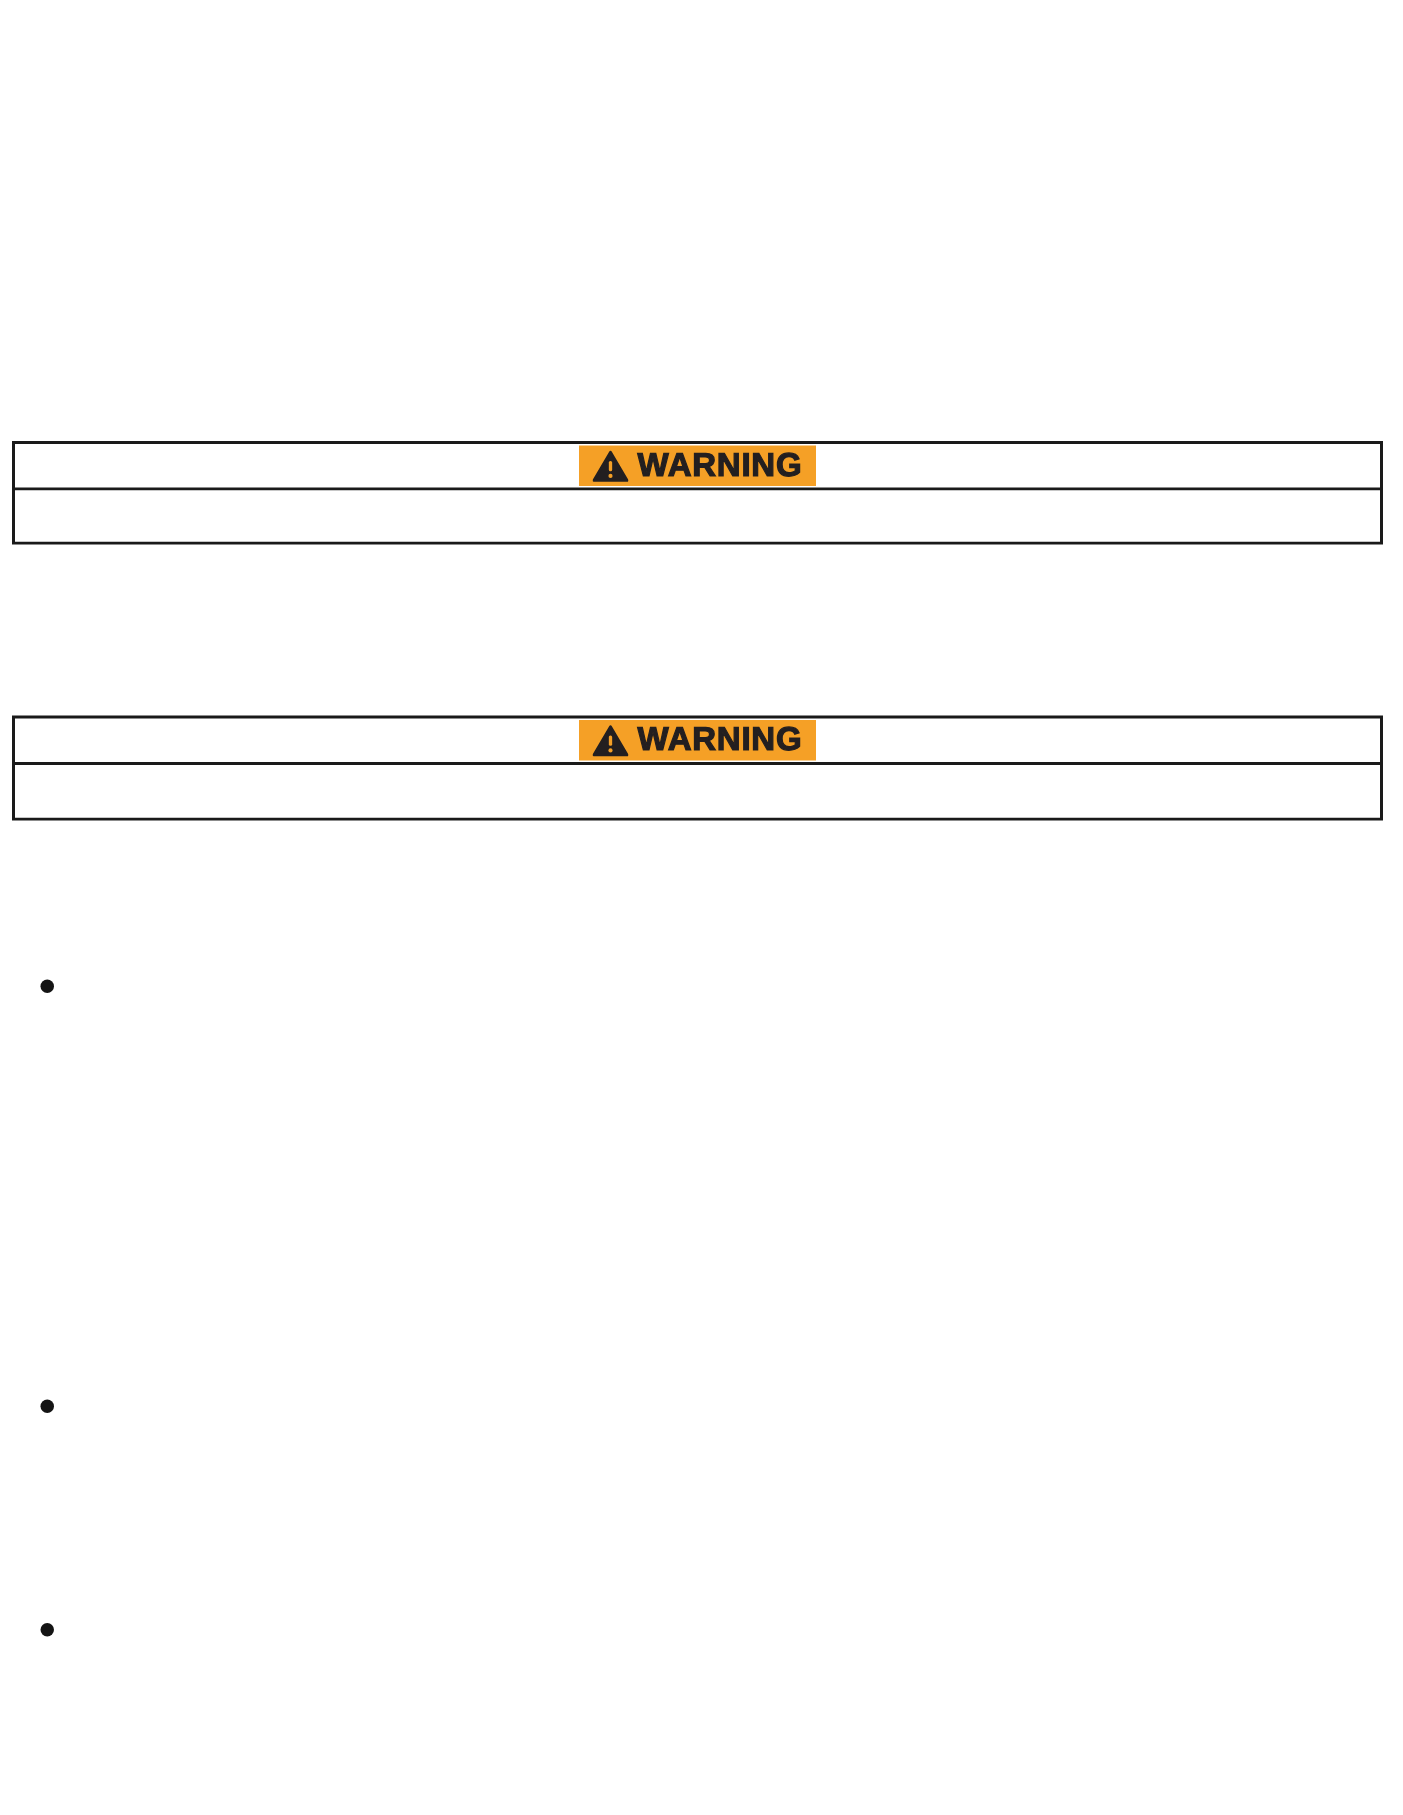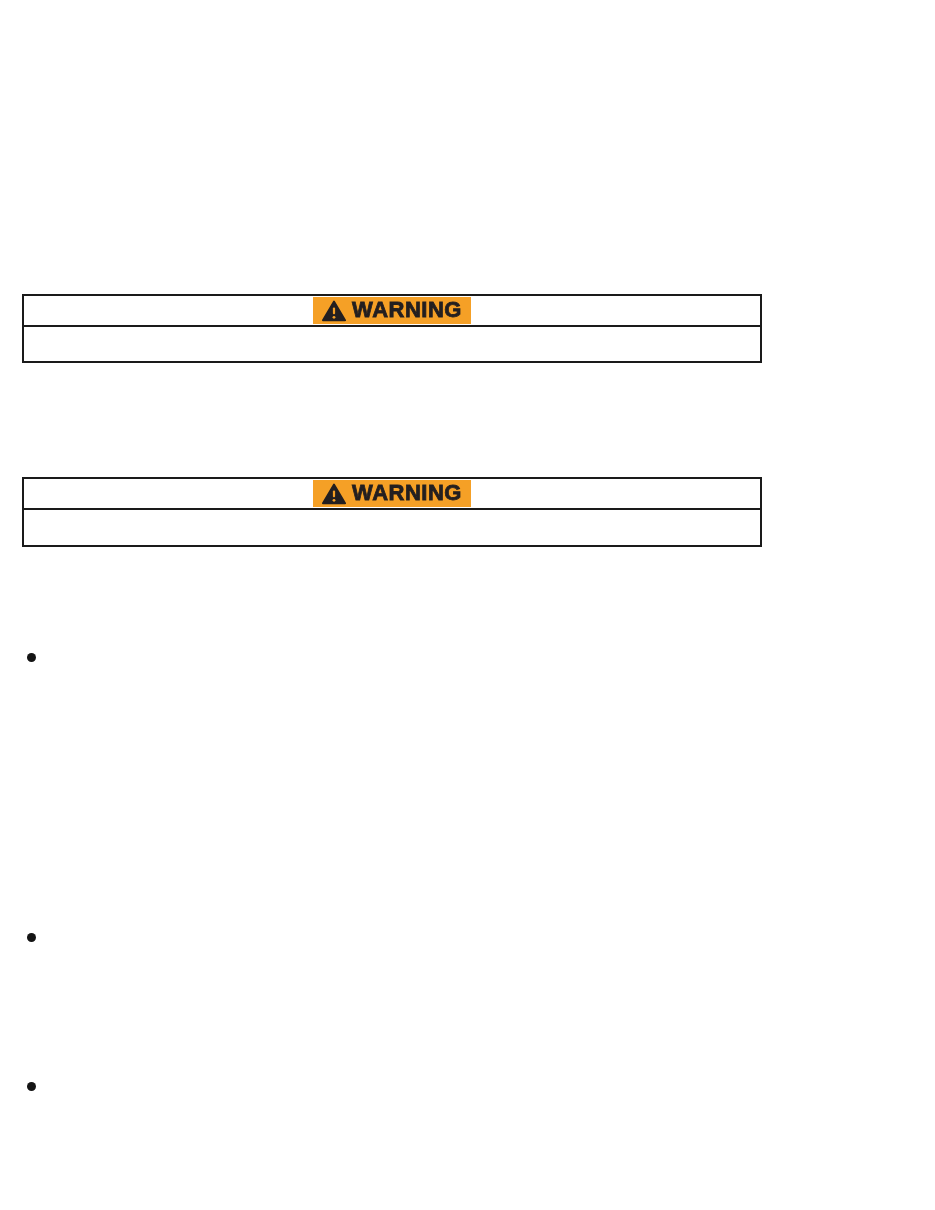--- a/index.html
+++ b/index.html
@@ -11,22 +11,22 @@
     font-family: "Liberation Sans", sans-serif;
     overflow: hidden;
   }
   .page {
     position: absolute;
     inset: 0;
     background: #ffffff;
   }
   .warning-box {
     position: absolute;
-    left: 22px;
-    width: 740px;
+    left: 8px;
+    width: 914px;
     border: 2px solid #1a1a1a;
     background: #ffffff;
     display: flex;
     flex-direction: column;
   }
   .warning-box.box-1 { top: 294px; height: 69px; }
   .warning-box.box-2 { top: 477px; height: 70px; }
   .warning-header {
     height: 31px;
     border-bottom: 2px solid #1a1a1a;

